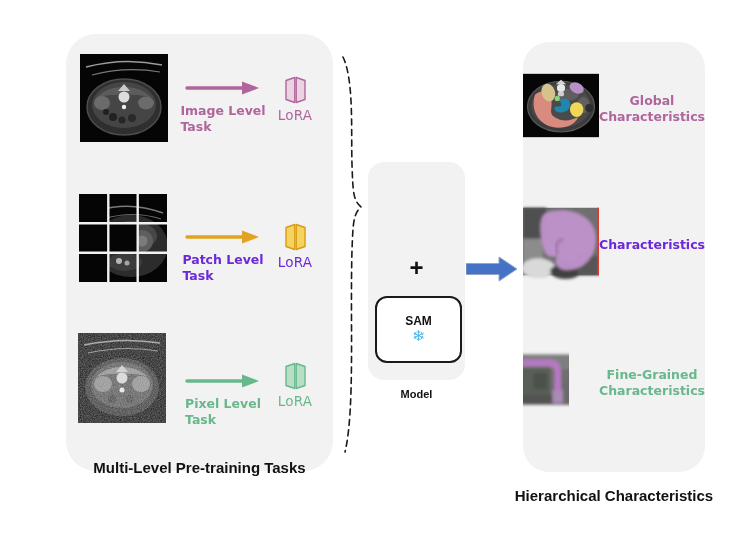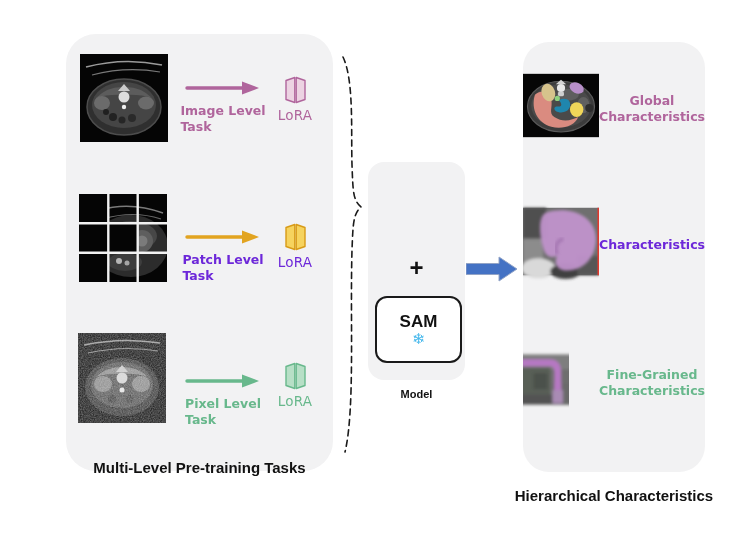--- a/index.html
+++ b/index.html
@@ -167,21 +167,21 @@
     </div>
   </section>
 
   <svg class="abs" style="left:334px;top:50px;" width="34" height="408" viewBox="0 0 34 408">
     <path d="M9 7 C20 30 17 80 18 115 C19 142 19 150 27 157 C19 164 19 175 18 200 C16 270 21 360 11 402" fill="none" stroke="#1a1a1a" stroke-width="1.6" stroke-dasharray="6 4.5" stroke-linecap="round"></path>
   </svg>
 
   <section class="panel model">
     <div class="plus">+</div>
     <div class="mbox sam">
-      <div class="bt" style="font-size:17px;">SAM</div>
+      <div class="bt" style="font-size:12px;">SAM</div>
       <div class="snow">❄</div>
     </div>
   </section>
   <div class="caption model-cap">Model</div>
 
   <svg class="abs" style="left:466px;top:256px;" width="52" height="26" viewBox="0 0 52 26">
     <polygon points="0,7.5 33,7.5 33,1 51,13 33,25 33,18.5 0,18.5" fill="#4472c4" stroke="#93a4c6" stroke-width="1" stroke-linejoin="round"></polygon>
   </svg>
 
   <section class="panel right">

